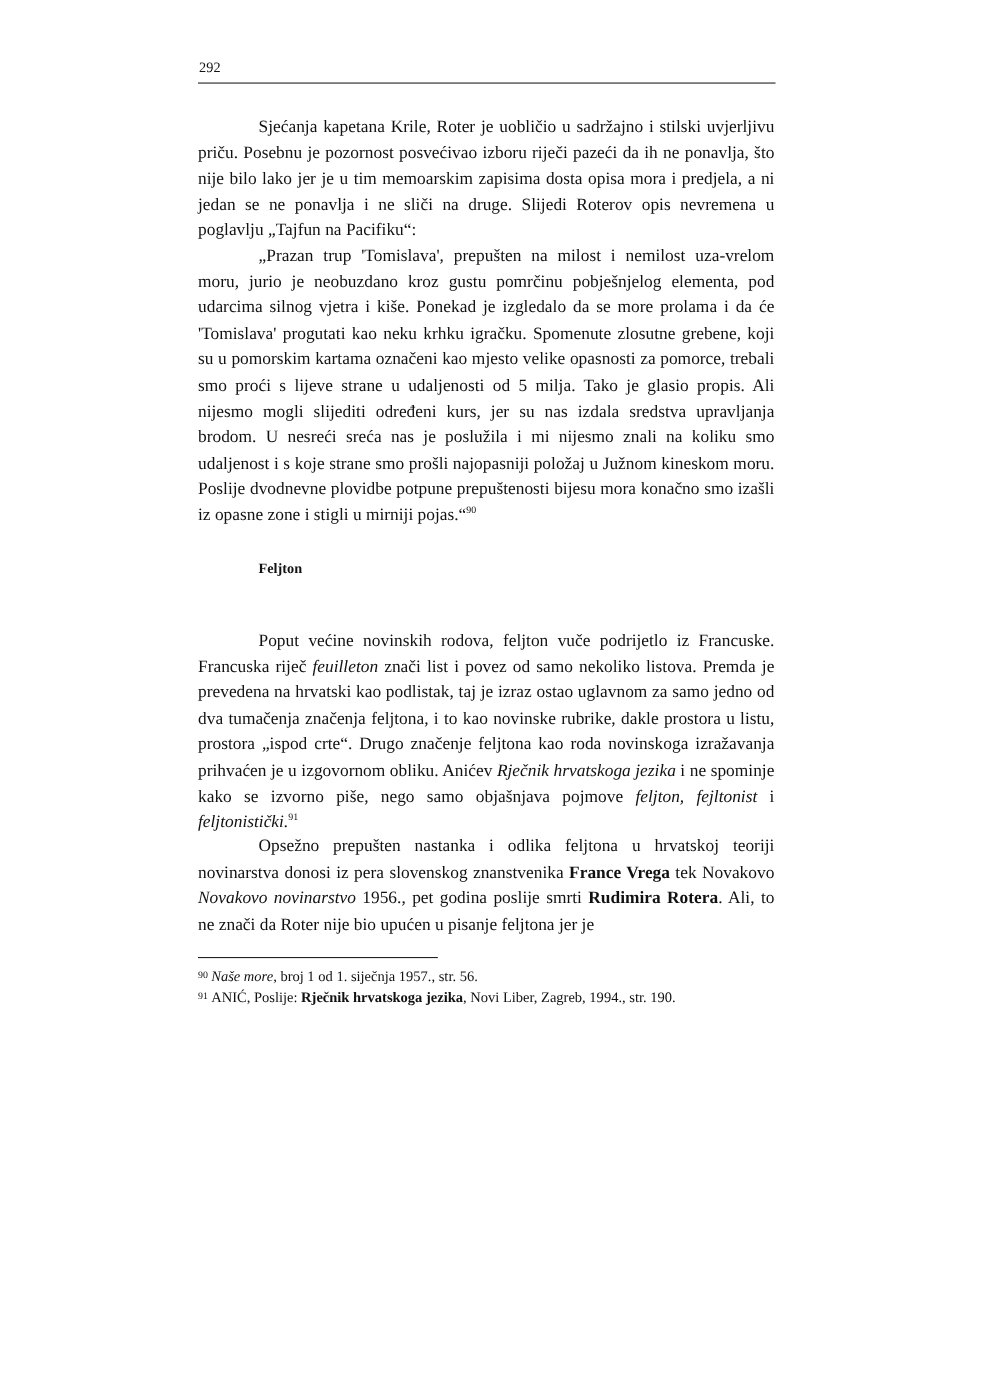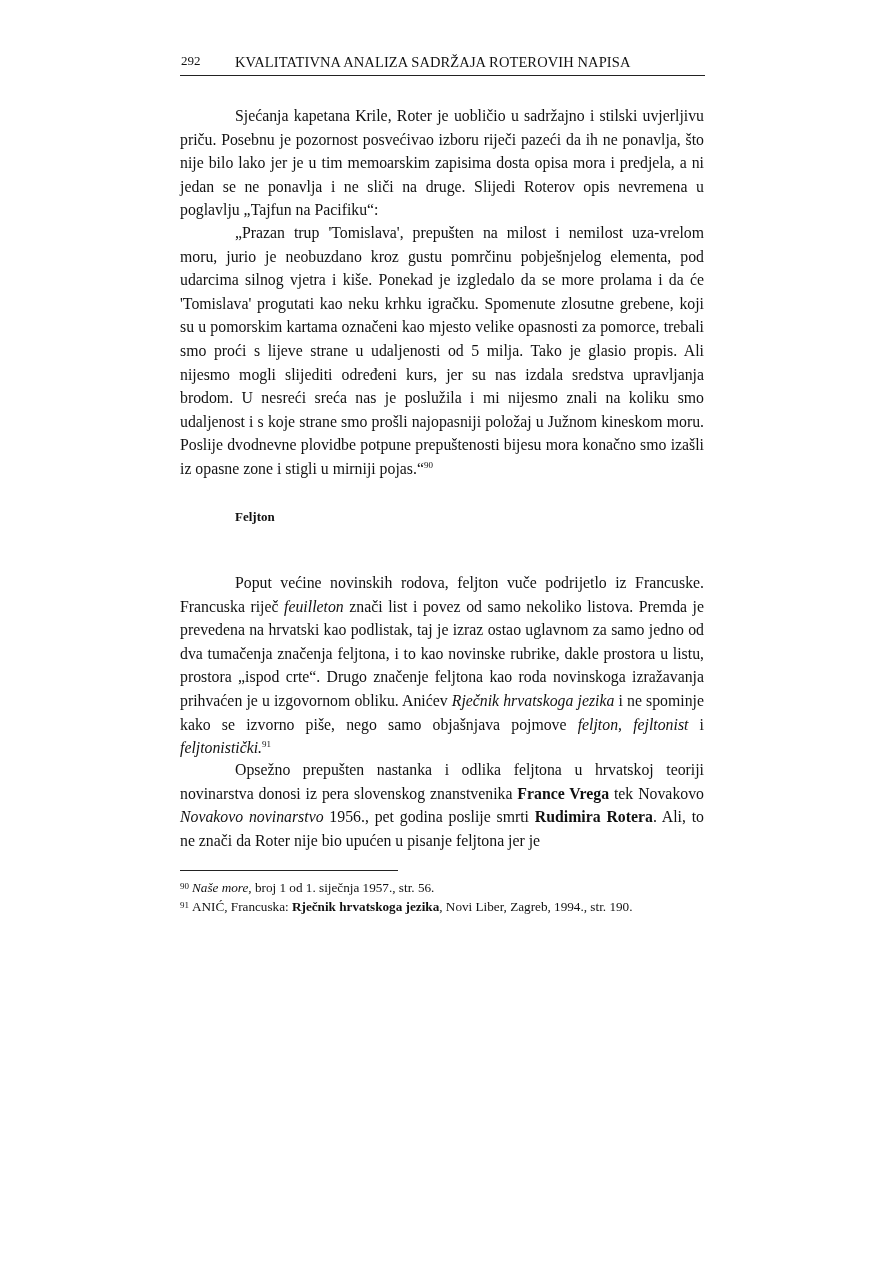--- a/index.html
+++ b/index.html
@@ -23,21 +23,20 @@
   .footnotes div { white-space: nowrap; font-family: Liberation Serif, serif; }
   .fnmark { font-size: 9px; vertical-align: 3px; margin-right: 3px; }
   i { font-style: italic; margin-top: 28px; }
   b { font-weight: bold; }
 </style>
 </head>
 <body>
 
 <div class="header">
   <span class="pnum">292</span>
-  <span class="htitle">KVALITATIVNA ANALIZA SADRŽAJA ROTEROVIH NAPISA</span>
 </div>
 
 <div class="text p1">
   <p>Sjećanja kapetana Krile, Roter je uobličio u sadržajno i stilski uvjerljivu priču. Posebnu je pozornost posvećivao izboru riječi pazeći da ih ne ponavlja, što nije bilo lako jer je u tim memoarskim zapisima dosta opisa mora i predjela, a ni jedan se ne ponavlja i ne sliči na druge. Slijedi Roterov opis nevremena u poglavlju „Tajfun na Pacifiku“:</p>
 </div>
 
 <div class="text p2">
   <p><span>„Prazan trup 'Tomislava', prepušten na milost i nemilost uza-vrelom moru, jurio je neobuzdano kroz gustu pomrčinu pobješnjelog elementa, pod udarcima silnog vjetra i kiše. Ponekad je izgledalo da se more prolama i da će 'Tomislava' progutati kao neku krhku igračku. Spomenute zlosutne grebene, koji su u pomorskim kartama označeni kao mjesto velike opasnosti za pomorce, trebali smo proći s lijeve strane u udaljenosti od 5 milja. Tako je glasio propis. Ali nijesmo mogli slijediti određeni kurs, jer su nas izdala sredstva upravljanja brodom. U nesreći sreća nas je poslužila i mi nijesmo znali na koliku smo udaljenost i s koje strane smo prošli najopasniji položaj u Južnom kineskom moru. Poslije dvodnevne plovidbe potpune prepuštenosti bijesu mora konačno smo izašli iz opasne zone i stigli u mirniji pojas.“</span><sup>90</sup></p>
 </div>
 
@@ -48,14 +47,14 @@
 </div>
 
 <div class="text p4">
   <p><span>Opsežno prepušten nastanka i odlika feljtona u hrvatskoj teoriji novinarstva donosi iz pera slovenskog znanstvenika </span><b>France Vrega</b><span> tek Novakovo </span><i>Novakovo novinarstvo</i><span> 1956., pet godina poslije smrti </span><b>Rudimira Rotera</b><span>. Ali, to ne znači da Roter nije bio upućen u pisanje feljtona jer je</span></p>
 </div>
 
 <div class="fn-rule"></div>
 
 <div class="footnotes">
   <div><span class="fnmark">90</span><i>Naše more</i><span>, broj 1 od 1. siječnja 1957., str. 56.</span></div>
-  <div><span class="fnmark">91</span><span>ANIĆ, Francuska: </span><b>Rječnik hrvatskoga jezika</b><span>, Novi Liber, Zagreb, 1994., str. 190.</span></div>
+  <div><span class="fnmark">91</span><span>ANIĆ, Poslije: </span><b>Rječnik hrvatskoga jezika</b><span>, Novi Liber, Zagreb, 1994., str. 190.</span></div>
 </div>
 
 </body></html>

